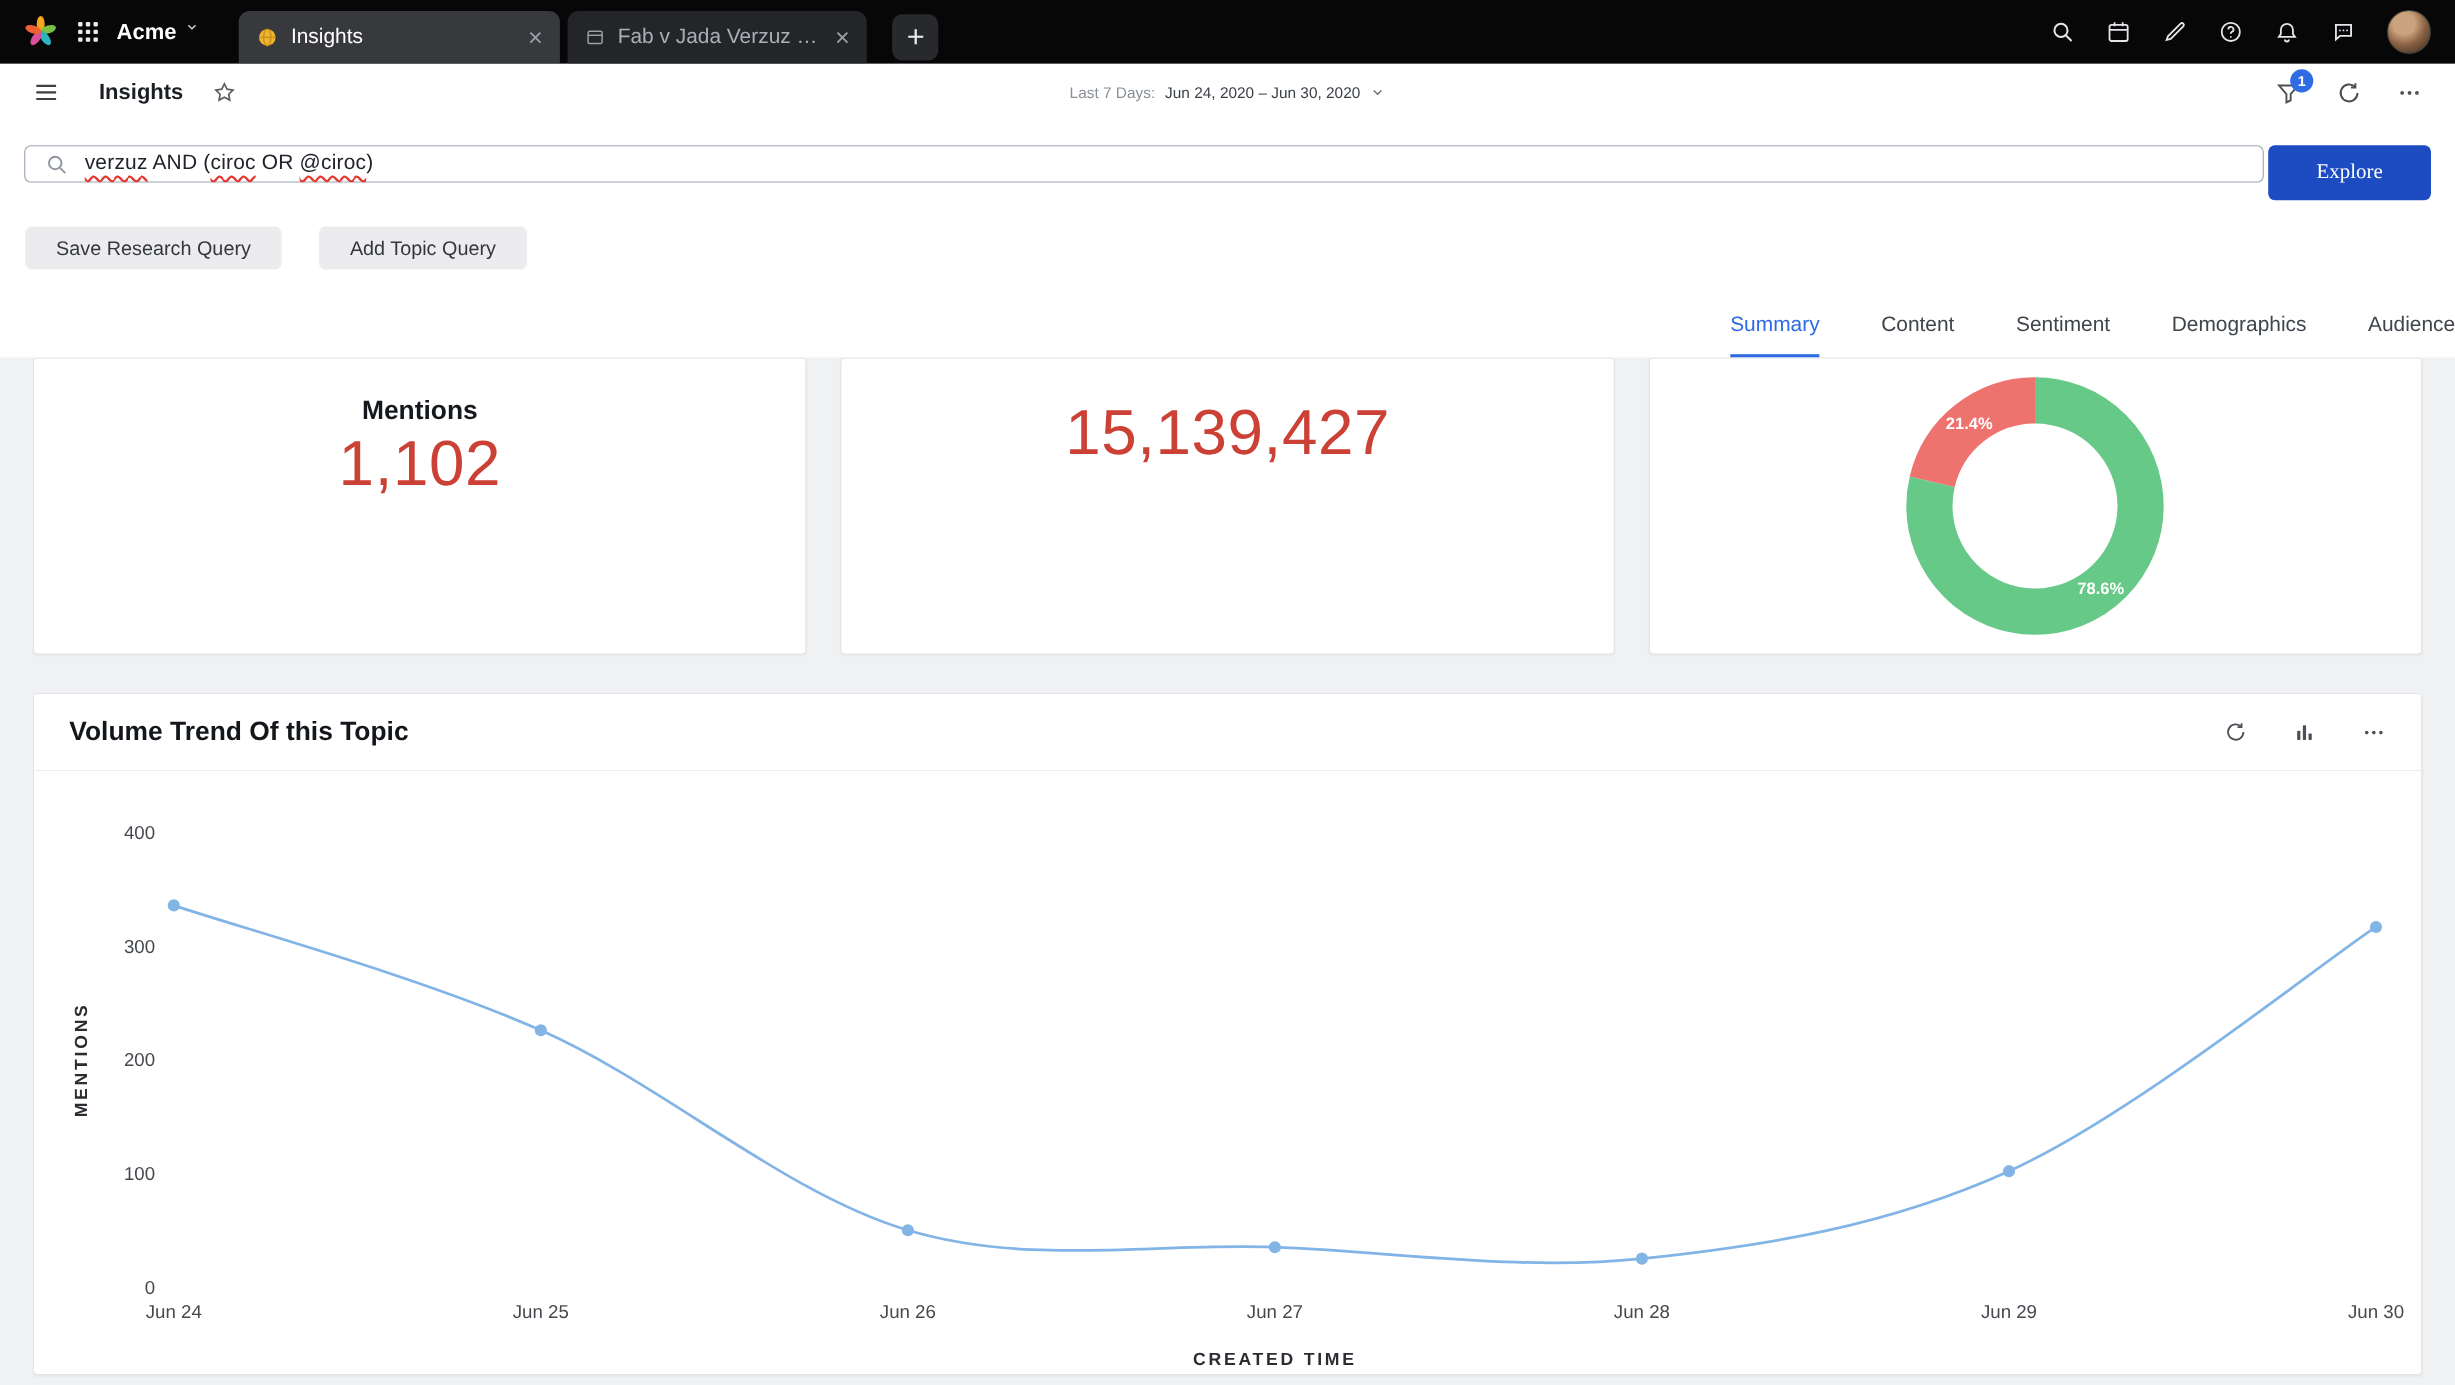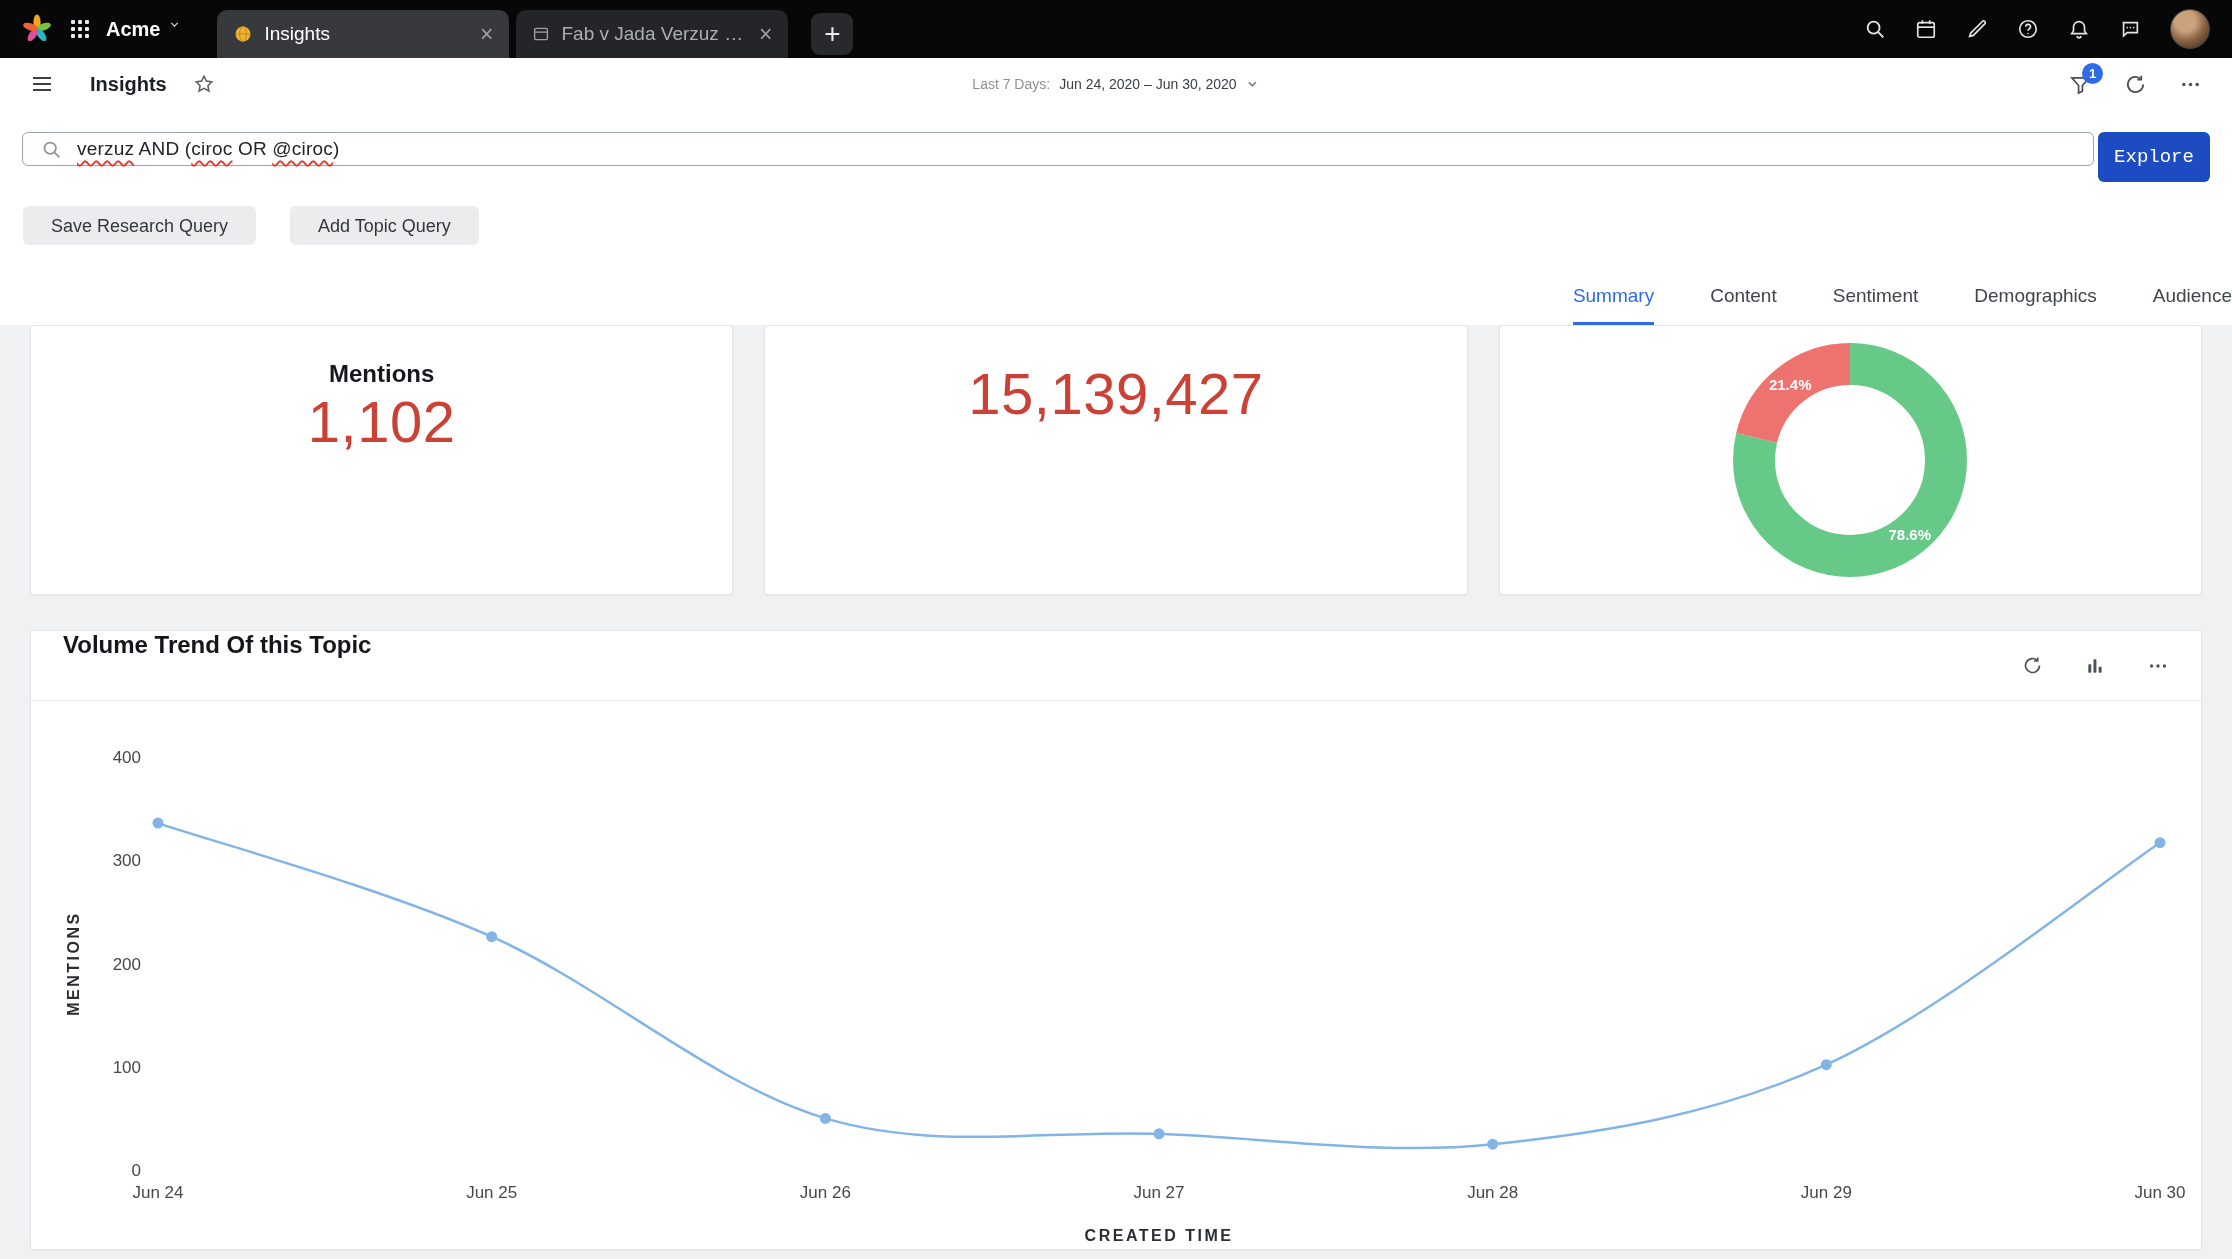--- a/index.html
+++ b/index.html
@@ -42,41 +42,41 @@
     background:#2f6be4;color:#fff;font-size:13px;font-weight:700;display:flex;align-items:center;justify-content:center}
 
   
   .search-row{display:flex;margin:22px 22px 0;gap:4px}
   .search-box{flex:1;height:34px;border:1px solid #9aa5b1;border-radius:6px;background:#fff;
     display:flex;align-items:center;padding:0 18px;gap:15px;color:#20242a}
   .search-box .sico{display:flex;color:#8e959c}
   .query-text{font-size:19px;letter-spacing:.2px}
   .miss{text-decoration-line:underline;text-decoration-style:wavy;text-decoration-color:#e23a30;
     text-decoration-thickness:2px;text-underline-offset:5px}
-  .explore-btn{width:112px;height:50px;background:#1d4cc2;color:#fff;border:none;border-radius:6px;
-    font-size:19px;font-family:Liberation Mono, monospace}
+  .explore-btn{width:148px;height:50px;background:#1d4cc2;color:#fff;border:none;border-radius:6px;
+    font-size:19px;font-family:Liberation Serif, serif}
   .chips{display:flex;gap:34px;margin:24px 0 0 23px}
   .chip{background:#ececee;border:none;border-radius:6px;padding:10px 28px;font-size:18px;color:#33373d;
     font-family:inherit;height:39px}
   .nav-tabs{display:flex;justify-content:flex-end;gap:56px;margin-top:25px;height:55px}
   .nav-tab{font-size:19px;color:#3f454c;display:flex;align-items:center;border-bottom:3px solid transparent}
   .nav-tab.active{color:#2d6ae3;font-weight:500;border-bottom-color:#2d6ae3}
 
   
   .content{background:#f0f1f3;height:934px;padding:0 30px}
   .cards{display:grid;grid-template-columns:1fr 1fr 1fr;gap:31px;height:270px}
   .card{background:#fff;border:1px solid #e3e5e8;border-radius:4px;box-shadow:0 1px 2px rgba(0,0,0,.04)}
   .metric-card{text-align:center;padding-top:34px}
   .metric-title{font-size:24px;font-weight:700;color:#15181c}
   .metric-value{font-size:58px;font-weight:500;color:#cb4136;letter-spacing:.5px}
   .donut-card{display:flex;align-items:center;justify-content:center;overflow:hidden}
   .donut-label{font-size:15px;font-weight:700;fill:#fff}
 
   .volume-card{margin-top:35px;height:620px;overflow:hidden}
-  .vc-header{height:70px;display:flex;padding:0 32px;border-bottom:1px solid #ebedef}
+  .vc-header{height:70px;display:flex;align-items:center;padding:0 32px;border-bottom:1px solid #ebedef}
   .vc-title{font-size:24px;font-weight:600;color:#13161a}
   .vc-icons{margin-left:auto;display:flex;align-items:center;gap:42px;color:#4b5158}
   .vc-icons>span{display:flex}
   svg text.tick{font-size:17px;fill:#45494e}
   svg text.axis-title{font-size:16px;font-weight:700;fill:#2a2d31;letter-spacing:2.5px}
 </style>
 </head>
 <body>
 
 <div class="topbar" data-interactable="false">

